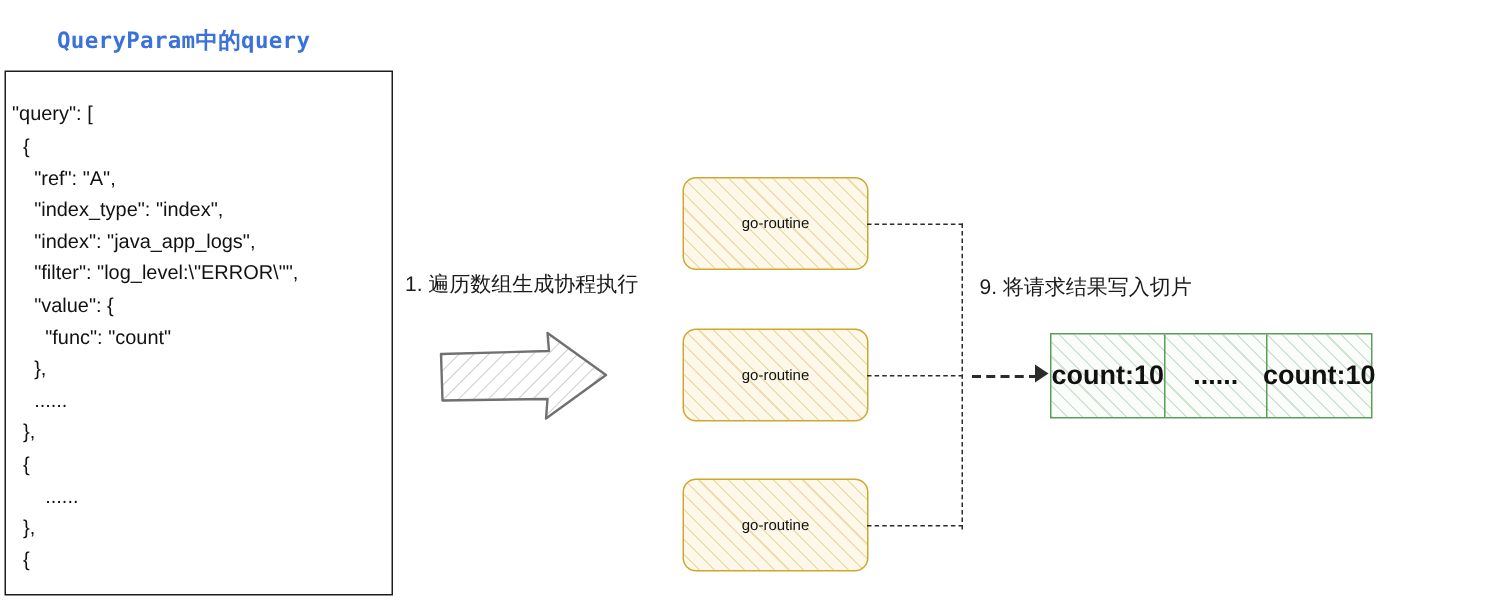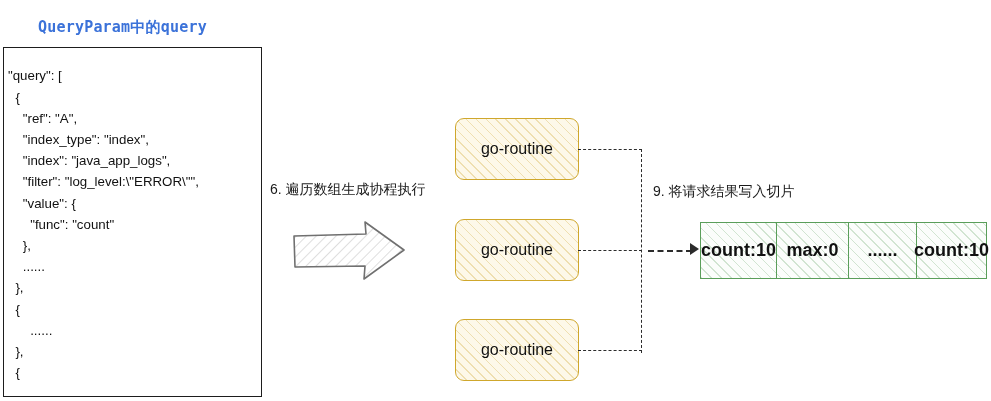--- a/index.html
+++ b/index.html
@@ -48,21 +48,21 @@
   .big-arrow{position:absolute;left:292px;top:220px;width:115px;height:62px;}
 
   
   .goroutine{
     position:absolute;width:124px;height:62px;
     border:1.5px solid #cfa72c;
     border-radius:9px;
     background:#fdf8e9;
     box-sizing:border-box;
     display:flex;align-items:center;justify-content:center;
-    font-size:16px;color:#111111;
+    font-size:10px;color:#111111;
     background-image:repeating-linear-gradient(45deg,
         rgba(205,165,45,.30) 0 1px, rgba(0,0,0,0) 1px 7px);
     text-align:center;
   }
   #goroutine-0{left:455px;top:118px;}
   #goroutine-1{left:455px;top:219px;}
   #goroutine-2{left:455px;top:319px;}
   .goroutine span{position:relative;z-index:2;background:transparent;}
 
   
@@ -132,21 +132,21 @@
   },
   {
       ......
   },
   {
       ......
   }
 ]</pre>
   </div>
 
-  <div class="step-label" id="step1-label">6. 遍历数组生成协程执行</div>
+  <div class="step-label" id="step1-label">1. 遍历数组生成协程执行</div>
 
   <svg class="big-arrow" viewBox="0 0 115 62">
     <defs>
       <pattern id="hatchGray" width="7" height="7" patternTransform="rotate(45)" patternUnits="userSpaceOnUse">
         <line x1="0" y1="0" x2="0" y2="7" stroke="#bdbdbd" stroke-width="1"></line>
       </pattern>
     </defs>
     <path d="M2,16 L74,14 L73,2 L112,30 L72,59 L73,46 L3,47 Z" fill="url(#hatchGray)" stroke="#707070" stroke-width="1.6" stroke-linejoin="round"></path>
   </svg>
 
@@ -164,18 +164,17 @@
   <div class="dash-h" id="conn-1"></div>
   <div class="dash-h" id="conn-2"></div>
   <div class="dash-v" id="bus-line"></div>
   <div class="dash-h" id="conn-out"></div>
   <div class="arrow-head"></div>
 
   <div class="step-label" id="step2-label">9. 将请求结果写入切片</div>
 
   <div class="slice">
     <div class="slice-cell w0">count:10</div>
-    <div class="slice-cell w1">max:0</div>
     <div class="slice-cell w2">......</div>
     <div class="slice-cell w3">count:10</div>
   </div>
 
 </div>
 
 </body></html>

